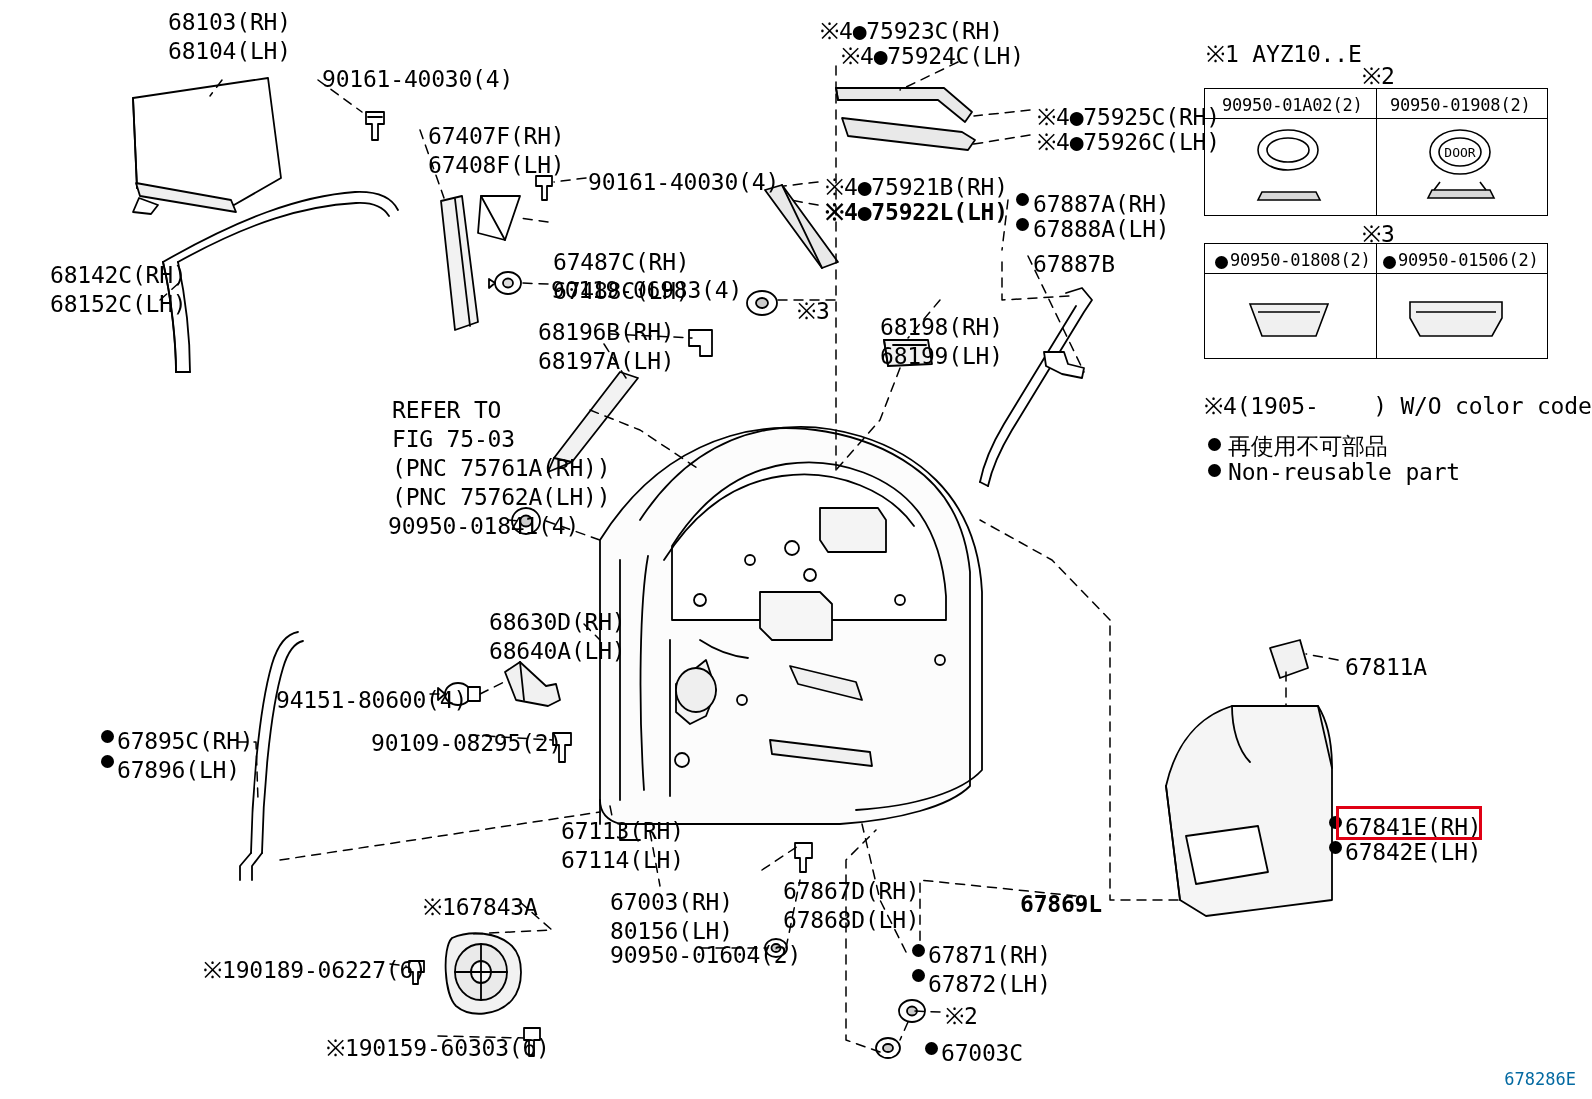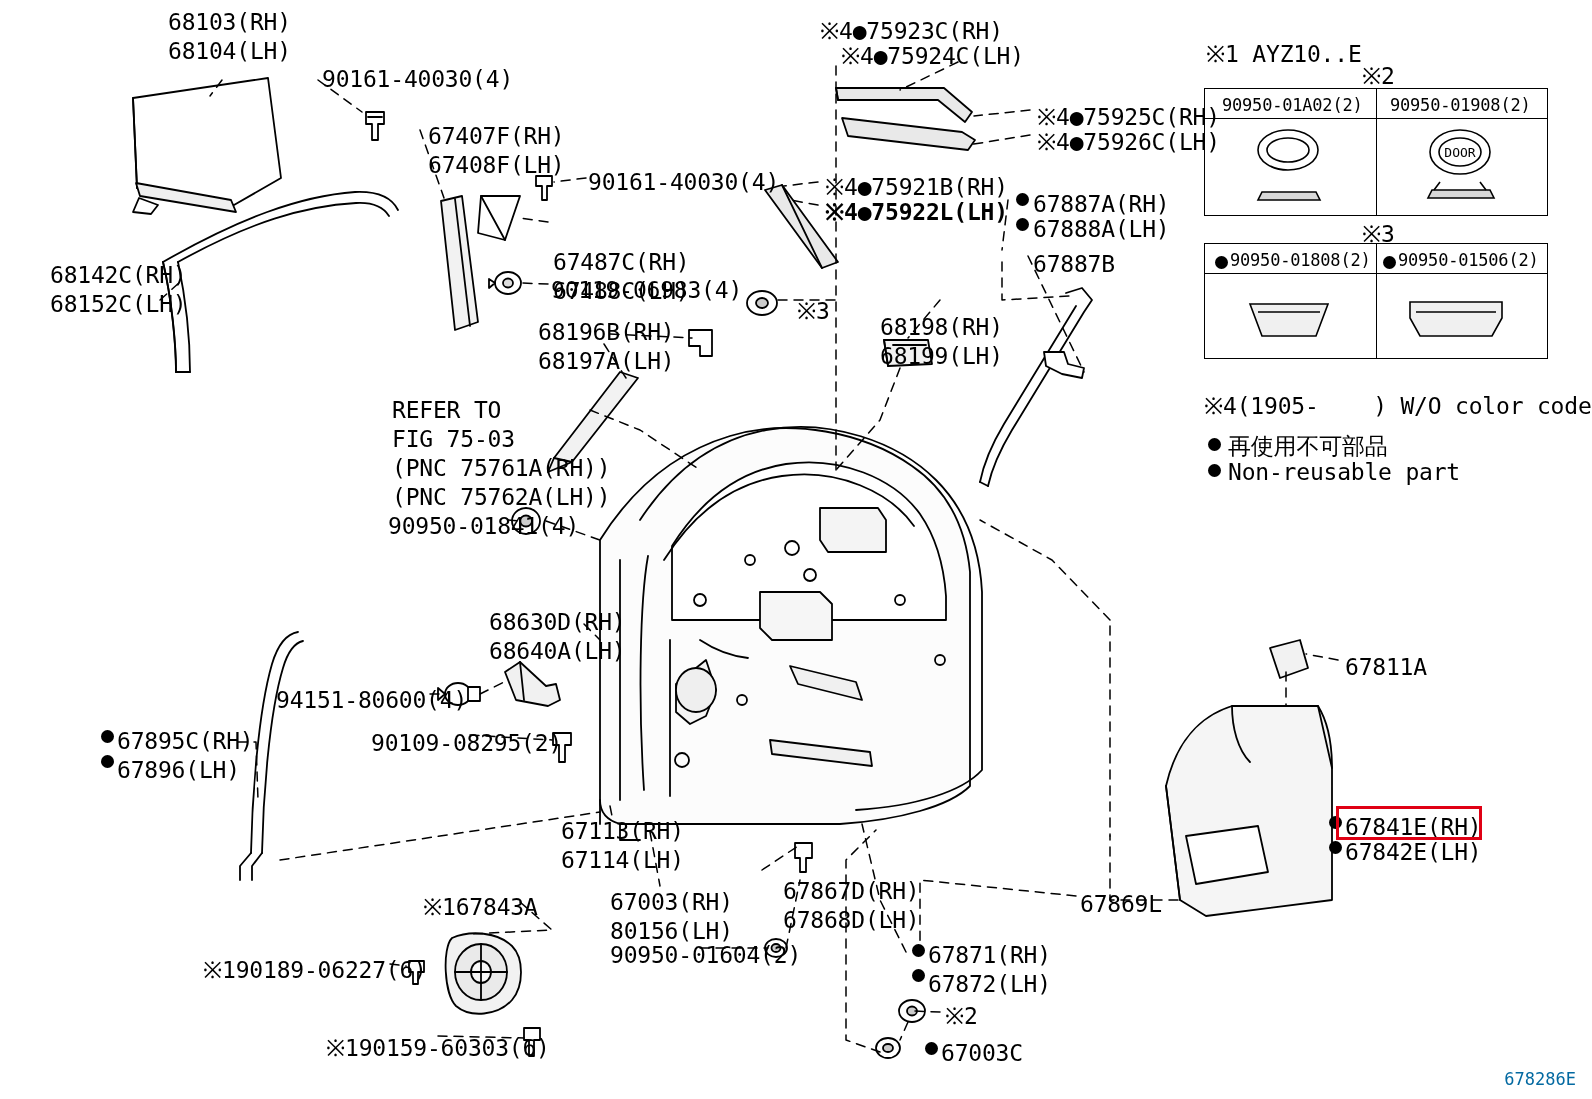--- a/index.html
+++ b/index.html
@@ -335,21 +335,21 @@
       <div class="lbl" style="left: 825px; top: 173px;">※4●75921B(RH)</div>
       <div class="lbl" style="left: 825px; top: 198px; font-weight: bold;">※4●75922L(LH)</div>
       <div class="lbl" style="left: 1033px; top: 190px;">67887A(RH)</div>
       <div class="lbl" style="left: 1033px; top: 215px;">67888A(LH)</div>
       <div class="lbl" style="left: 1033px; top: 250px;">67887B</div>
       <div class="lbl" style="left: 880px; top: 285px; margin-top: 28px;">68198(RH)
 68199(LH)</div>
       <div class="lbl" style="left: 1345px; top: 653px;">67811A</div>
       <div class="lbl" style="left: 1345px; top: 813px;">67841E(RH)</div>
       <div class="lbl" style="left: 1345px; top: 838px;">67842E(LH)</div>
-      <div class="lbl" style="left: 1080px; top: 890px;">67869L</div>
+      <div class="lbl" style="left: 1020px; top: 890px; font-weight: bold;">67869L</div>
     </div>
   <div id="bullets-layer">
       <div class="dot" style="left: 1016px; top: 193px;"></div>
       <div class="dot" style="left: 1016px; top: 218px;"></div>
       <div class="dot" style="left: 101px; top: 730px;"></div>
       <div class="dot" style="left: 101px; top: 755px;"></div>
       <div class="dot" style="left: 912px; top: 944px;"></div>
       <div class="dot" style="left: 912px; top: 969px;"></div>
       <div class="dot" style="left: 925px; top: 1042px;"></div>
       <div class="dot" style="left: 1329px; top: 816px;"></div>

